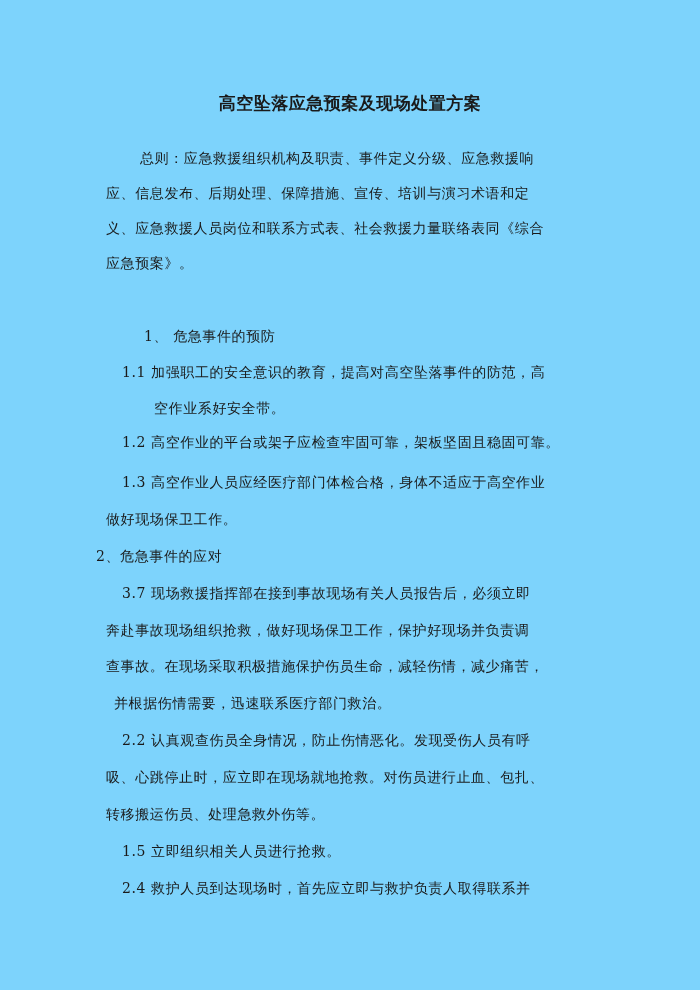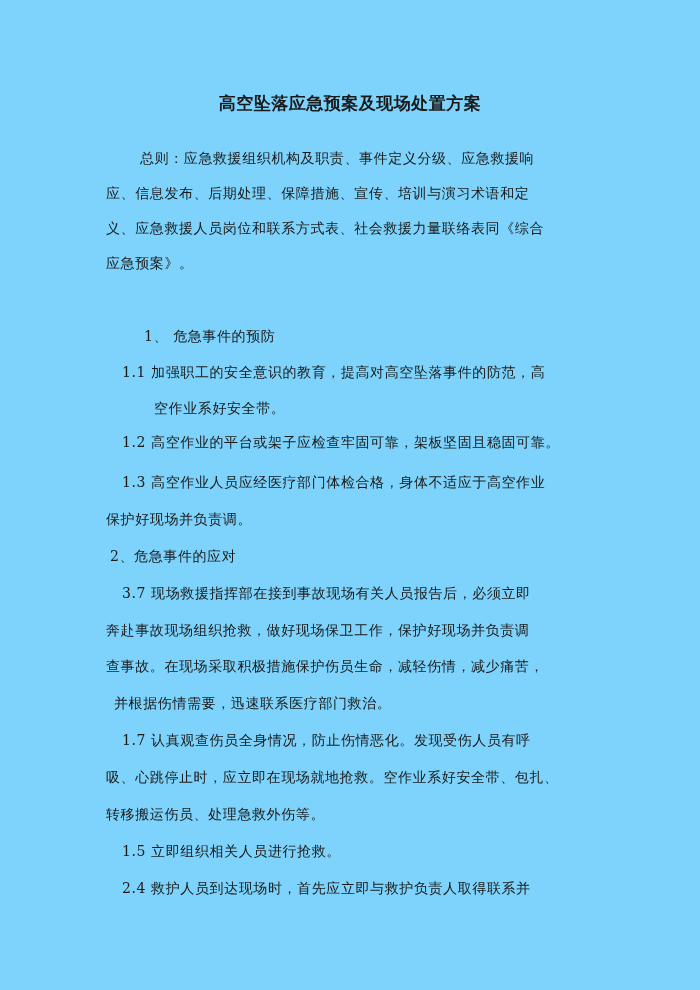--- a/index.html
+++ b/index.html
@@ -18,25 +18,25 @@
   <div id="lines">
       <div class="line" style="left: 140px; top: 150px;">总则：应急救援组织机构及职责、事件定义分级、应急救援响</div>
       <div class="line" style="left: 106px; top: 185px;">应、信息发布、后期处理、保障措施、宣传、培训与演习术语和定</div>
       <div class="line" style="left: 106px; top: 220px;">义、应急救援人员岗位和联系方式表、社会救援力量联络表同《综合</div>
       <div class="line" style="left: 106px; top: 255px;">应急预案》。</div>
       <div class="line" style="left: 106px; top: 328px; margin-left: 38px;">1、  危急事件的预防</div>
       <div class="line" style="left: 122px; top: 364px;">1.1 加强职工的安全意识的教育，提高对高空坠落事件的防范，高</div>
       <div class="line" style="left: 106px; top: 400px; margin-left: 48px;">空作业系好安全带。</div>
       <div class="line" style="left: 122px; top: 417px; margin-top: 17px;">1.2 高空作业的平台或架子应检查牢固可靠，架板坚固且稳固可靠。</div>
       <div class="line" style="left: 122px; top: 474px;">1.3 高空作业人员应经医疗部门体检合格，身体不适应于高空作业</div>
-      <div class="line" style="left: 106px; top: 511px;">保护好现场并负责调。</div>
-      <div class="line" style="left: 110px; top: 548px;">2、危急事件的应对</div>
+      <div class="line" style="left: 106px; top: 511px;">做好现场保卫工作。</div>
+      <div class="line" style="left: 96px; top: 548px;">2、危急事件的应对</div>
       <div class="line" style="left: 122px; top: 585px;">3.7  现场救援指挥部在接到事故现场有关人员报告后，必须立即</div>
       <div class="line" style="left: 106px; top: 622px;">奔赴事故现场组织抢救，做好现场保卫工作，保护好现场并负责调</div>
       <div class="line" style="left: 106px; top: 658px;">查事故。在现场采取积极措施保护伤员生命，减轻伤情，减少痛苦，</div>
       <div class="line" style="left: 106px; top: 695px; margin-left: 8px;">并根据伤情需要，迅速联系医疗部门救治。</div>
-      <div class="line" style="left: 122px; top: 732px;">1.7  认真观查伤员全身情况，防止伤情恶化。发现受伤人员有呼</div>
-      <div class="line" style="left: 106px; top: 769px;">吸、心跳停止时，应立即在现场就地抢救。空作业系好安全带、包扎、</div>
+      <div class="line" style="left: 122px; top: 732px;">2.2  认真观查伤员全身情况，防止伤情恶化。发现受伤人员有呼</div>
+      <div class="line" style="left: 106px; top: 769px;">吸、心跳停止时，应立即在现场就地抢救。对伤员进行止血、包扎、</div>
       <div class="line" style="left: 106px; top: 806px; text-align: right;">转移搬运伤员、处理急救外伤等。</div>
       <div class="line" style="left: 122px; top: 843px;">1.5 立即组织相关人员进行抢救。</div>
       <div class="line" style="left: 122px; top: 880px;">2.4  救护人员到达现场时，首先应立即与救护负责人取得联系并</div>
     </div>
 </div>
 
 </body></html>

